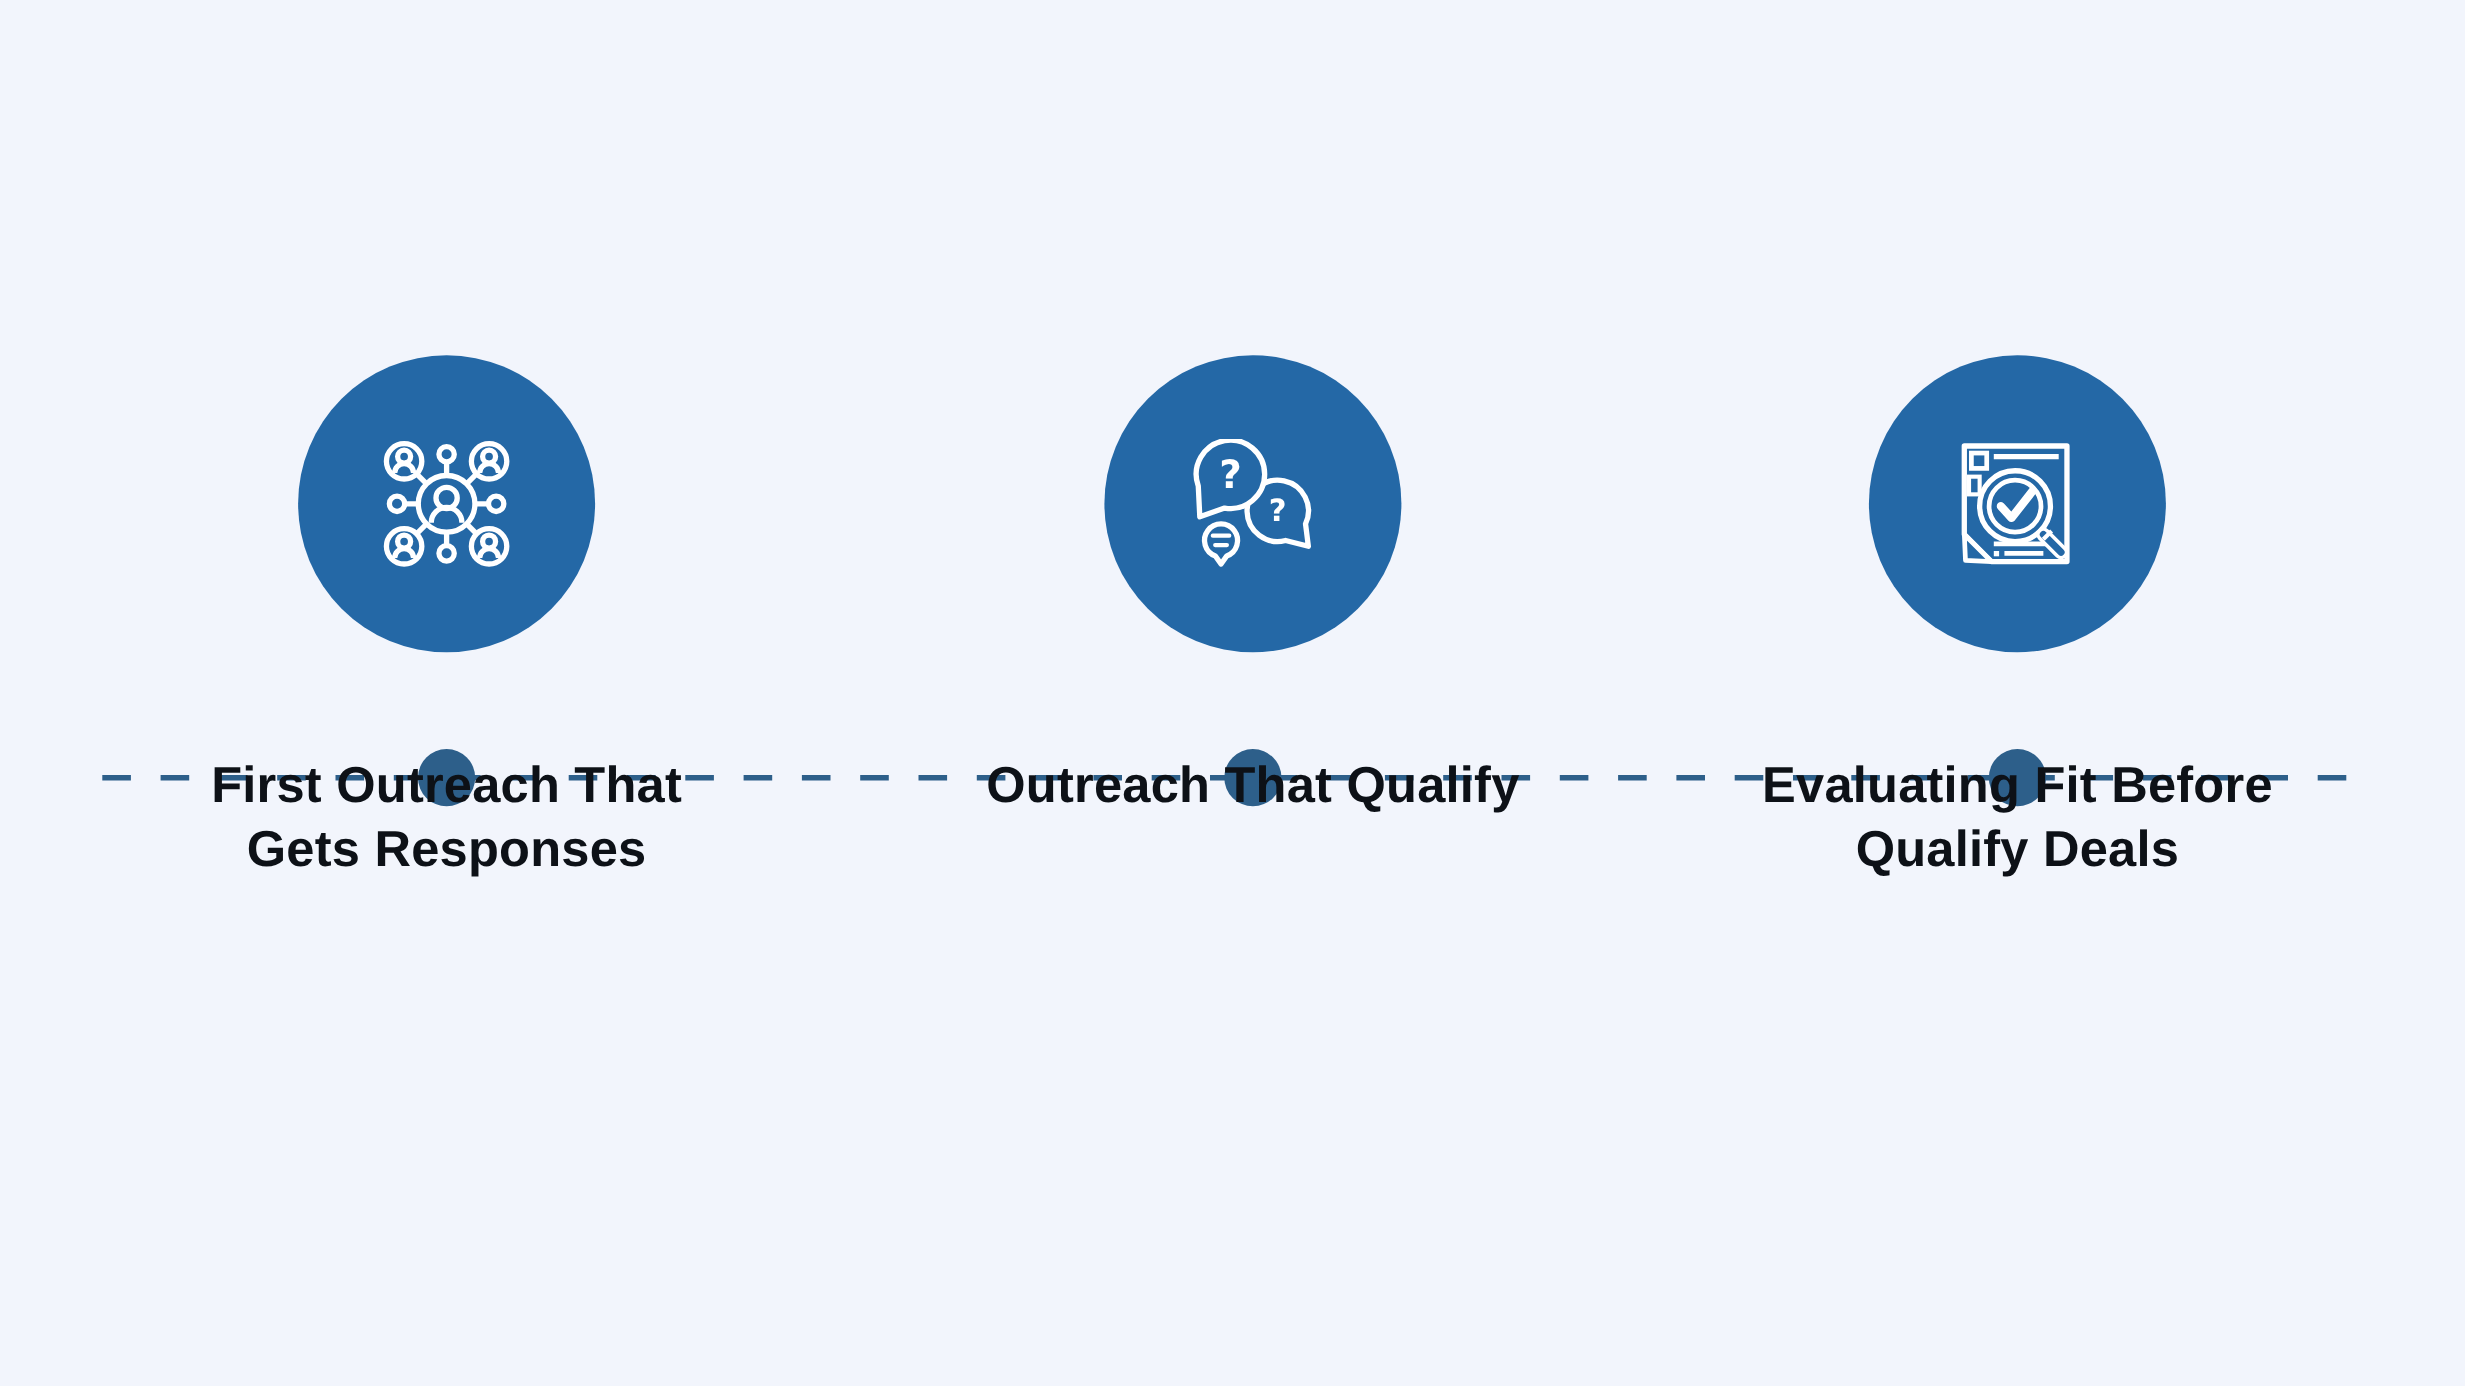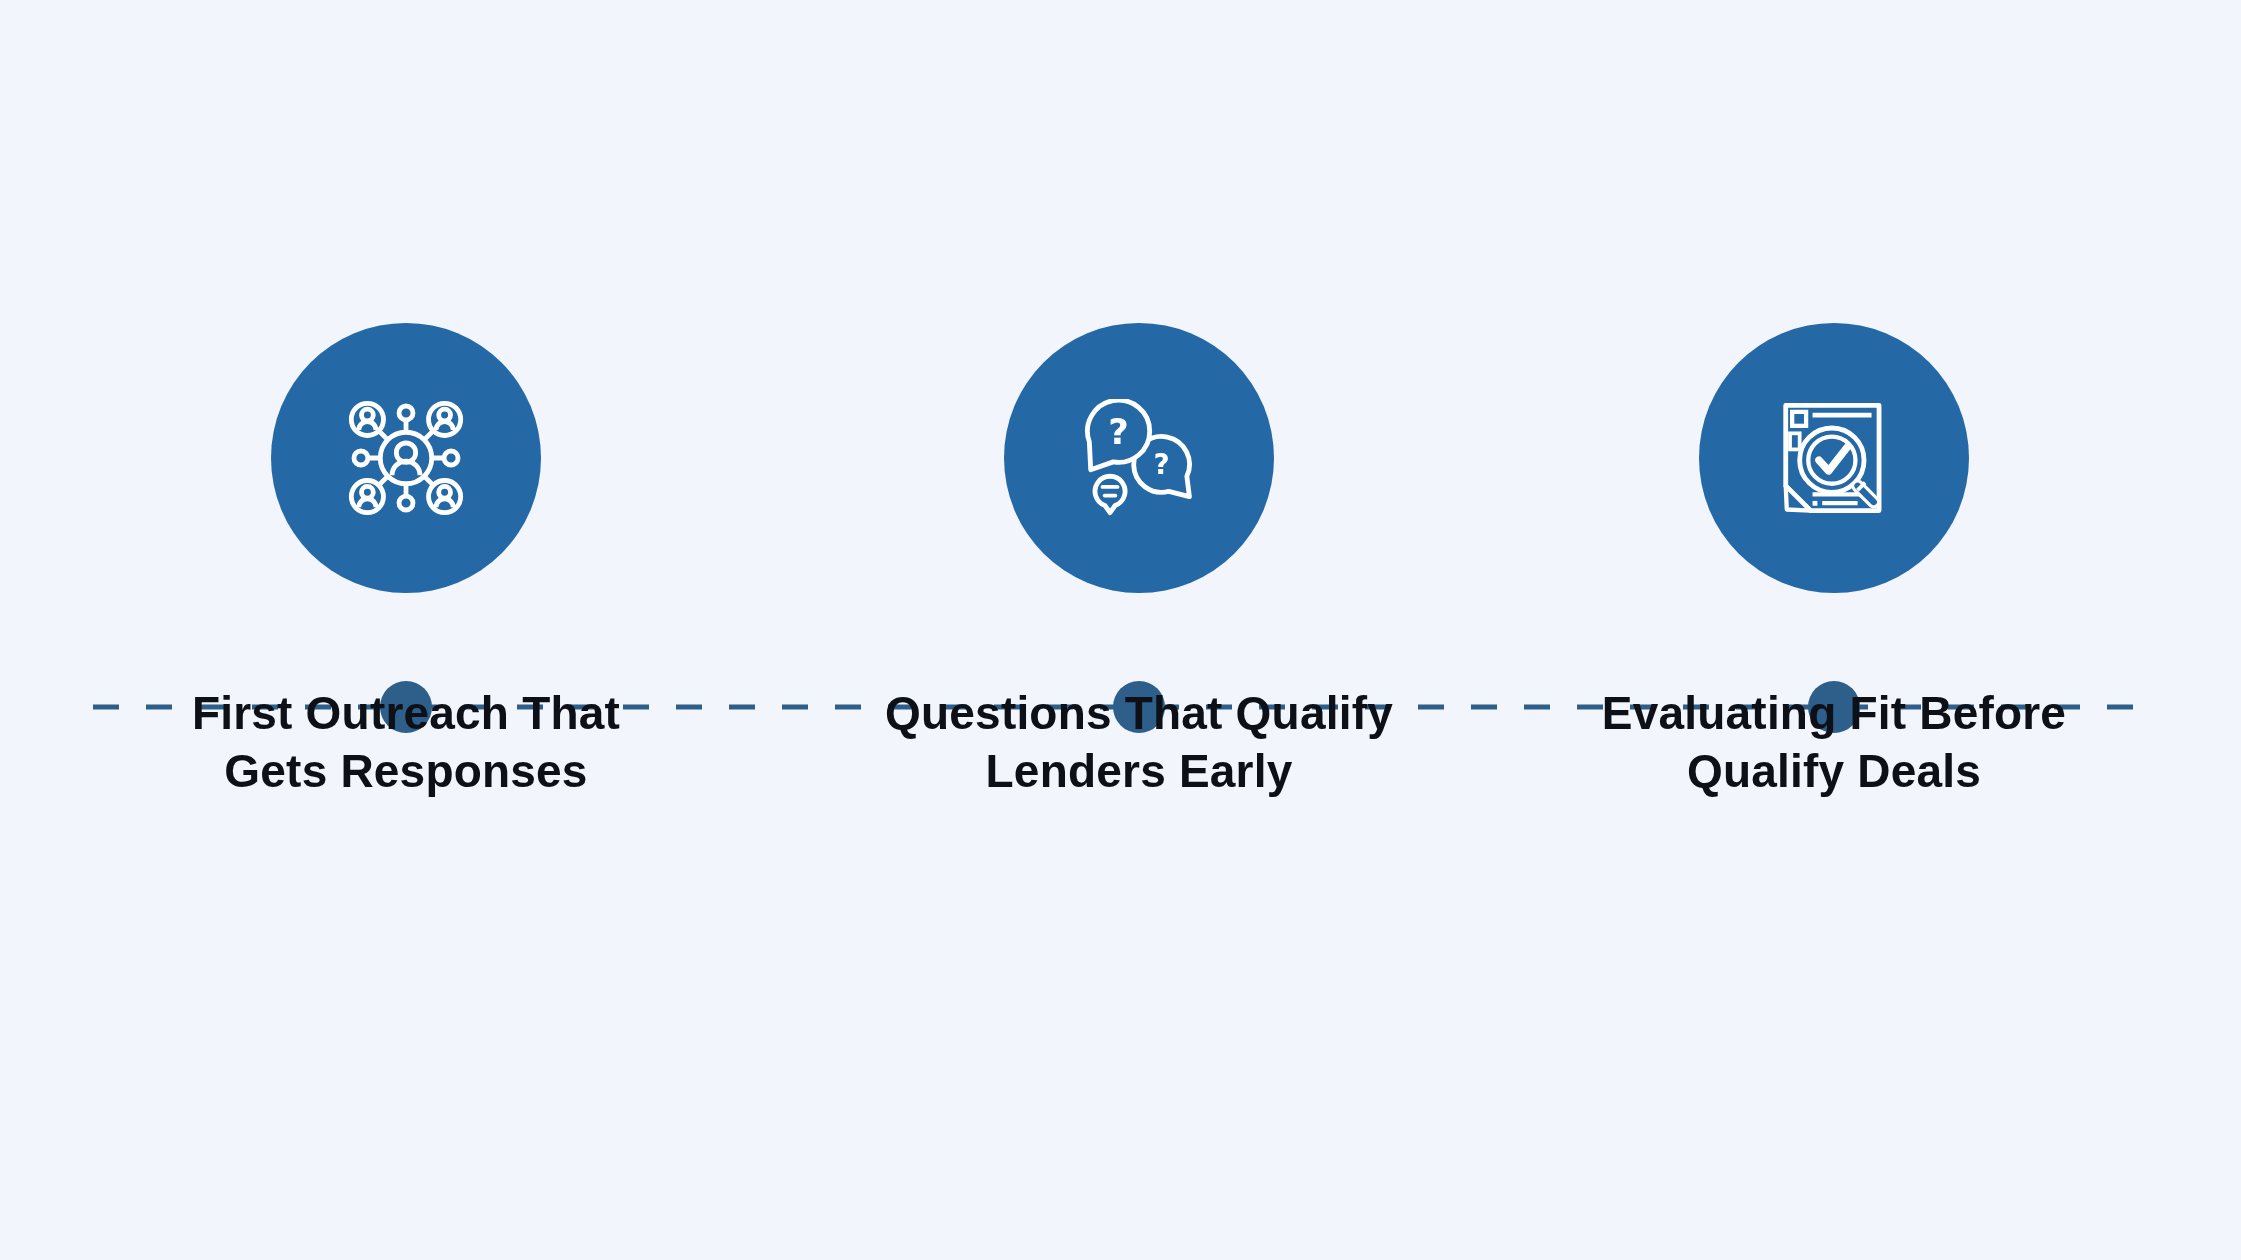--- a/index.html
+++ b/index.html
@@ -129,22 +129,21 @@
         </g>
         <text x="36" y="42" font-size="33" font-weight="bold" fill="#ffffff" text-anchor="middle">?</text>
         <text x="76" y="70" font-size="26" font-weight="bold" fill="#ffffff" text-anchor="middle">?</text>
         <g stroke="#ffffff" stroke-width="3.5" stroke-linecap="round">
           <line x1="21" y1="82" x2="35" y2="82"></line>
           <line x1="23" y1="90" x2="33" y2="90"></line>
         </g>
       </svg>
     </div>
     <div class="step-label">
-      <span>Questions That Qualify</span>
-      <span>Lenders Early</span>
+      <span>Outreach That Qualify</span>
     </div>
   </div>
 
   <div class="step s2">
     <div class="icon-circle">
       <svg width="118" height="118" viewBox="0 0 110 110">
 
         <path d="M10,6 H97 V104 H33 L10,81 Z" fill="#2468a6" stroke="#ffffff" stroke-width="4.5" stroke-linejoin="round"></path>
         <path d="M10,81 L33,104 L11,103 Z" fill="#2468a6" stroke="#ffffff" stroke-width="4" stroke-linejoin="round"></path>
 

